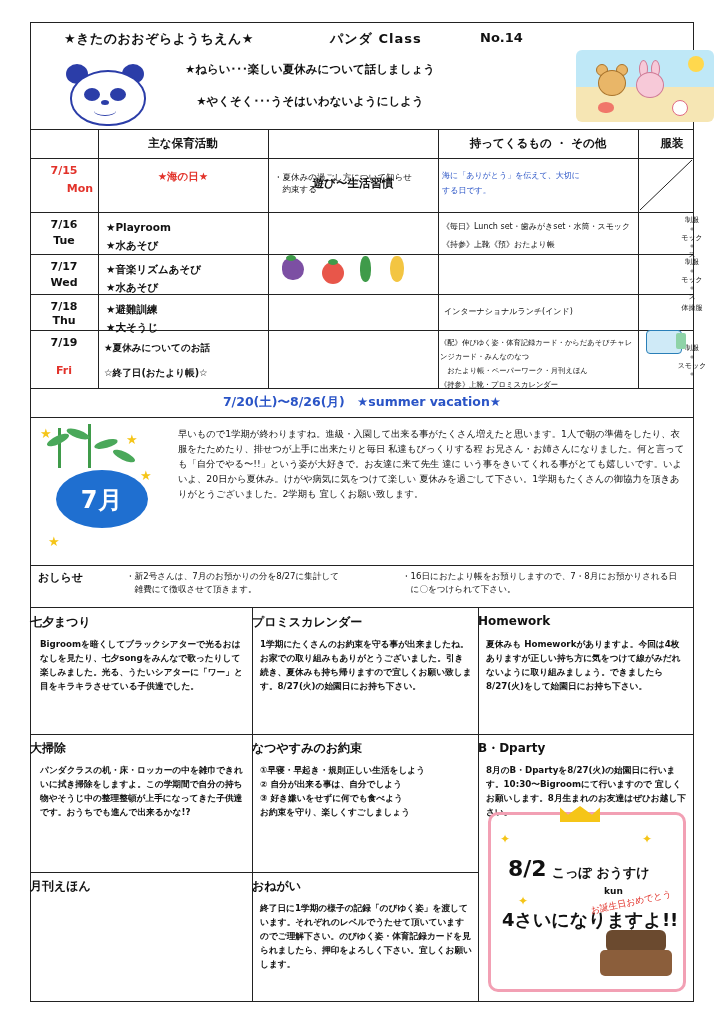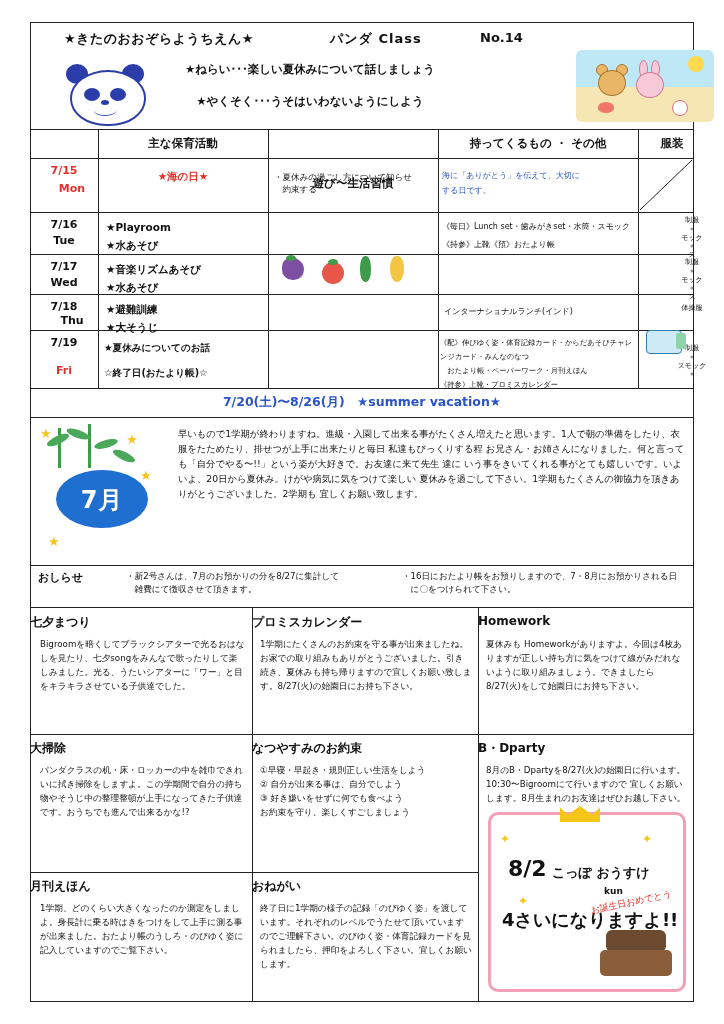--- a/index.html
+++ b/index.html
@@ -1,20 +1,20 @@
 <!DOCTYPE html>
 <html><head>
 <meta charset="utf-8">
 <style>
   html,body{margin:0;padding:0;background:#ffffff;}
   body{width:724px;height:1024px;font-family:"DejaVu Sans","Liberation Sans",sans-serif;color:#111;}
   .page{position:relative;width:724px;height:1024px;overflow:hidden;background:#fff;}
 
   
-  .abs{position:absolute;}
+  .abs{position:absolute;font-weight:bold;}
   .ctr{text-align:center;}
   .red{color:#e2322a;}
   .blue{color:#2a54c6;}
 
   
   .frame{position:absolute;left:30px;top:22px;width:664px;height:980px;border:1.4px solid #222;box-sizing:border-box;}
 
   
   .hdr{position:absolute;left:30px;top:22px;width:664px;height:108px;box-sizing:border-box;border-bottom:1.2px solid #222;}
   .hdr-title{position:absolute;left:34px;top:8px;font-size:13px;font-weight:bold;letter-spacing:.5px;}
@@ -175,21 +175,21 @@
     <div class="hline" style="top:164px;"></div>
     <div class="hline" style="top:200px;"></div>
     <div class="hline" style="top:258px;"></div>
 
     <div class="cell colhead" style="left:68px;top:6px;width:170px;">主な保育活動</div>
     <div class="cell colhead" style="left:238px;top:6px;width:170px;margin-top:40px;">遊び〜生活習慣</div>
     <div class="cell colhead" style="left:408px;top:6px;width:200px;">持ってくるもの ・ その他</div>
     <div class="cell colhead" style="left:608px;top:6px;width:68px;">服装</div>
 
     <div class="cell dayno red" style="left:0px;top:34px;width:68px;">7/15</div>
-    <div class="cell dayen red" style="left:8px;top:52px;width:68px;">Mon</div>
+    <div class="cell dayen red" style="left:16px;top:52px;width:68px;">Mon</div>
     <div class="cell act red ctr" style="left:68px;top:40px;width:170px;">★海の日★</div>
     <div class="cell play" style="left:244px;top:42px;width:160px;white-space:pre-line;">・夏休みの過ごし方について知らせ
 　約束する</div>
     <div class="cell bring blue" style="left:412px;top:38px;width:192px;white-space:pre-line;line-height:1.9;">海に「ありがとう」を伝えて、大切に
 する日です。</div>
     <div class="cell" style="left:608px;top:28px;width:56px;height:54px;">
       <svg width="56" height="54" viewBox="0 0 56 54">
           <line x1="2" y1="52" x2="54" y2="2" stroke="#222" stroke-width="1"></line>
         </svg>
     </div>
@@ -225,21 +225,21 @@
         <div class="leaf" style="left:6px;top:-3px;"></div>
     </div>
     <div class="abs" style="left:330px;top:126px;">
       <div class="veg cuke" style="position:relative;"></div>
     </div>
     <div class="abs" style="left:360px;top:126px;">
       <div class="veg corn" style="position:relative;"></div>
     </div>
 
     <div class="cell dayno" style="left:0px;top:170px;width:68px;">7/18</div>
-    <div class="cell dayen" style="left:8px;top:184px;width:68px;">Thu</div>
+    <div class="cell dayen" style="left:0px;top:184px;width:68px;">Thu</div>
     <div class="cell act" style="left:76px;top:170px;width:160px;white-space:pre-line;line-height:1.75;">★避難訓練
 ★大そうじ</div>
     <div class="cell bring" style="left:414px;top:176px;width:192px;">インターナショナルランチ(インド)</div>
     <div class="cell wear" style="left:608px;top:174px;width:56px;">体操服</div>
 
     <div class="cell dayno" style="left:0px;top:206px;width:68px;">7/19</div>
     <div class="cell dayen red" style="left:0px;top:234px;width:68px;">Fri</div>
     <div class="cell act" style="left:74px;top:206px;width:164px;white-space:pre-line;line-height:2.6;font-size:9.6px;">★夏休みについてのお話
 ☆終了日(おたより帳)☆</div>
     <div class="cell bring" style="left:410px;top:206px;width:196px;white-space:pre-line;line-height:1.9;font-size:7.3px;">《配》伸びゆく姿・体育記録カード・からだあそびチャレンジカード・みんなのなつ
@@ -306,21 +306,20 @@
     <div class="abs ghead" style="left:0px;top:132px;width:222px;">大掃除</div>
     <div class="abs gtxt" style="left:10px;top:156px;width:206px;">パンダクラスの机・床・ロッカーの中を雑巾できれいに拭き掃除をしますよ。この学期間で自分の持ち物やそうじ中の整理整頓が上手になってきた子供達です。おうちでも進んで出来るかな!?</div>
 
     <div class="abs ghead" style="left:222px;top:132px;width:226px;">なつやすみのお約束</div>
     <div class="abs gtxt" style="left:230px;top:156px;width:212px;white-space:pre-line;">①早寝・早起き・規則正しい生活をしよう
 ② 自分が出来る事は、自分でしよう
 ③ 好き嫌いをせずに何でも食べよう
 お約束を守り、楽しくすごしましょう</div>
 
     <div class="abs ghead" style="left:0px;top:270px;width:222px;">月刊えほん</div>
-    <div class="abs gtxt" style="left:10px;top:294px;width:206px;">1学期、どのくらい大きくなったのか測定をしましよ。身長計に乗る時はきをつけをして上手に測る事が出来ました。おたより帳のうしろ・のびゆく姿に記入していますのでご覧下さい。</div>
 
     <div class="abs ghead" style="left:222px;top:270px;width:226px;">おねがい</div>
     <div class="abs gtxt" style="left:230px;top:294px;width:212px;">終了日に1学期の様子の記録「のびゆく姿」を渡しています。それぞれのレベルでうたせて頂いていますのでご理解下さい。のびゆく姿・体育記録カードを見られましたら、押印をよろしく下さい。宜しくお願いします。</div>
 
     <div class="bday">
       <div class="bdayframe"></div>
       <div class="crown">
           <div class="c"></div>
         </div>
       <div class="sparkle" style="left:18px;top:34px;">✦</div>

